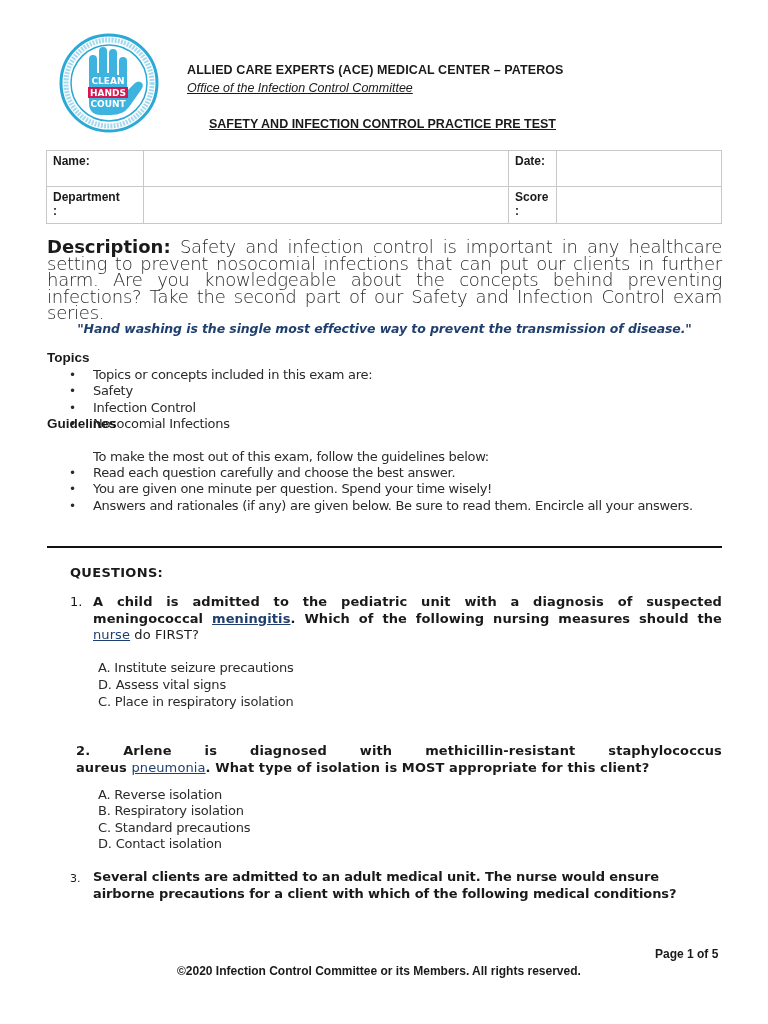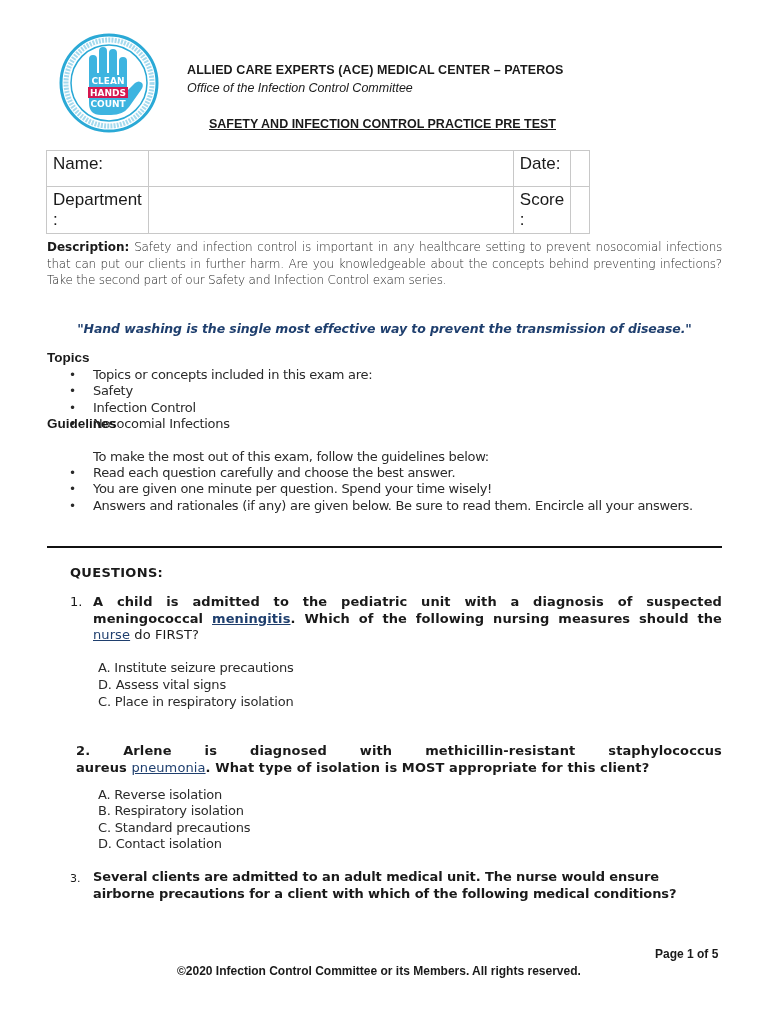--- a/index.html
+++ b/index.html
@@ -4,34 +4,34 @@
   <style>
     html, body { margin: 0; padding: 0; background: #ffffff; }
     body {
       width: 768px; height: 1024px; position: relative; overflow: hidden;
       font-family: "DejaVu Sans", sans-serif; color: #1a1a1a;
     }
     .abs { position: absolute; }
     
     .logo { left: 59px; top: 33px; width: 100px; height: 100px; }
     .org-name { left: 187px; top: 63px; font-family: "Liberation Sans", sans-serif; font-weight: bold; font-size: 12.5px; letter-spacing: 0.1px; }
-    .office { left: 187px; top: 81px; font-family: "Liberation Sans", sans-serif; font-style: italic; font-size: 12.5px; }
+    .office { left: 187px; top: 81px; font-family: "Liberation Sans", sans-serif; font-style: italic; font-size: 12.5px; text-decoration: underline; }
     .doc-title { left: 209px; top: 117px; font-family: "Liberation Sans", sans-serif; font-weight: bold; font-size: 12.5px; text-decoration: underline; }
 
     
-    .info-table { left: 46px; top: 150px; width: 544px; border-collapse: collapse; font-family: "Liberation Sans", sans-serif; font-size: 17px; font-weight: normal; }
+    .info-table { left: 46px; top: 150px; width: 676px; border-collapse: collapse; font-family: "Liberation Sans", sans-serif; font-size: 12px; font-weight: bold; }
     .info-table td { border: 1px solid #c8c8c8; vertical-align: top; padding: 3px 6px; height: 29px; }
     .info-table tr:nth-child(2) td { height: 30px; border-radius: 18px; }
     .info-table td.lbl { width: 84px; }
     .info-table td.val1 { width: 352px; }
     .info-table td.lbl2 { width: 35px; }
     .info-table td.val2 { }
 
     
-    .desc { left: 47px; top: 239px; width: 675px; font-size: 12px; line-height: 16.5px; text-align: justify; color: #2a2a2a; font-family: "DejaVu Sans", sans-serif; font-weight: 300; letter-spacing: -0.25px; }
+    .desc { left: 47px; top: 239px; width: 675px; font-size: 18px; line-height: 16.5px; text-align: justify; color: #2a2a2a; font-family: "DejaVu Sans", sans-serif; font-weight: 300; letter-spacing: -0.25px; }
     .desc b { font-weight: bold; color: #1a1a1a; letter-spacing: 0; }
     .quote { left: 47px; top: 321px; width: 675px; text-align: center; font-style: italic; font-weight: bold; color: #1f3f6e; font-size: 12.5px; letter-spacing: -0.1px; }
 
     
     .section-head { font-family: "Liberation Sans", sans-serif; font-weight: bold; font-size: 13.5px; left: 47px; }
     .topics-head { top: 350px; }
     .guide-head { top: 416px; }
     ul.bullets { margin: 0; padding: 0; list-style: none; left: 47px; width: 676px; font-size: 13px; line-height: 16.3px; color: #2a2a2a; letter-spacing: -0.3px; }
     ul.bullets li { position: relative; padding-left: 46px; }
     ul.bullets li .dot { position: absolute; left: 22px; top: 0; font-size: 12px; }

